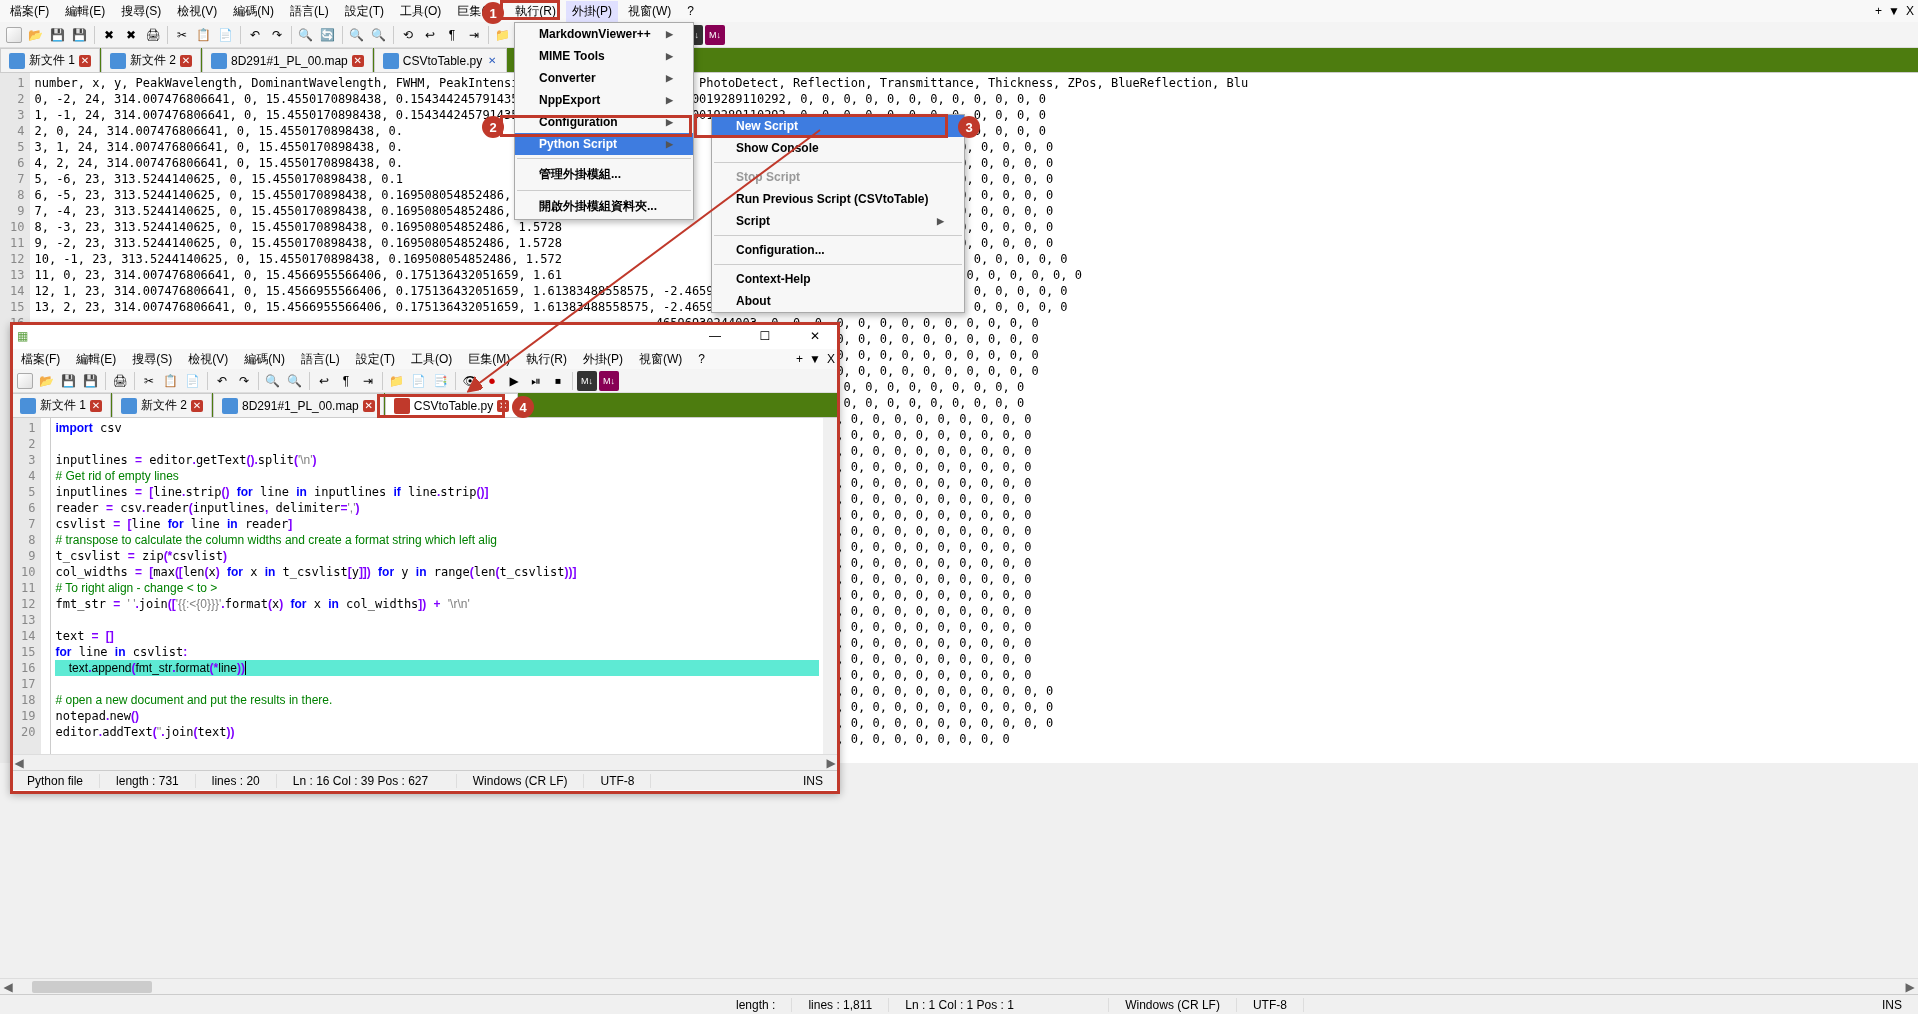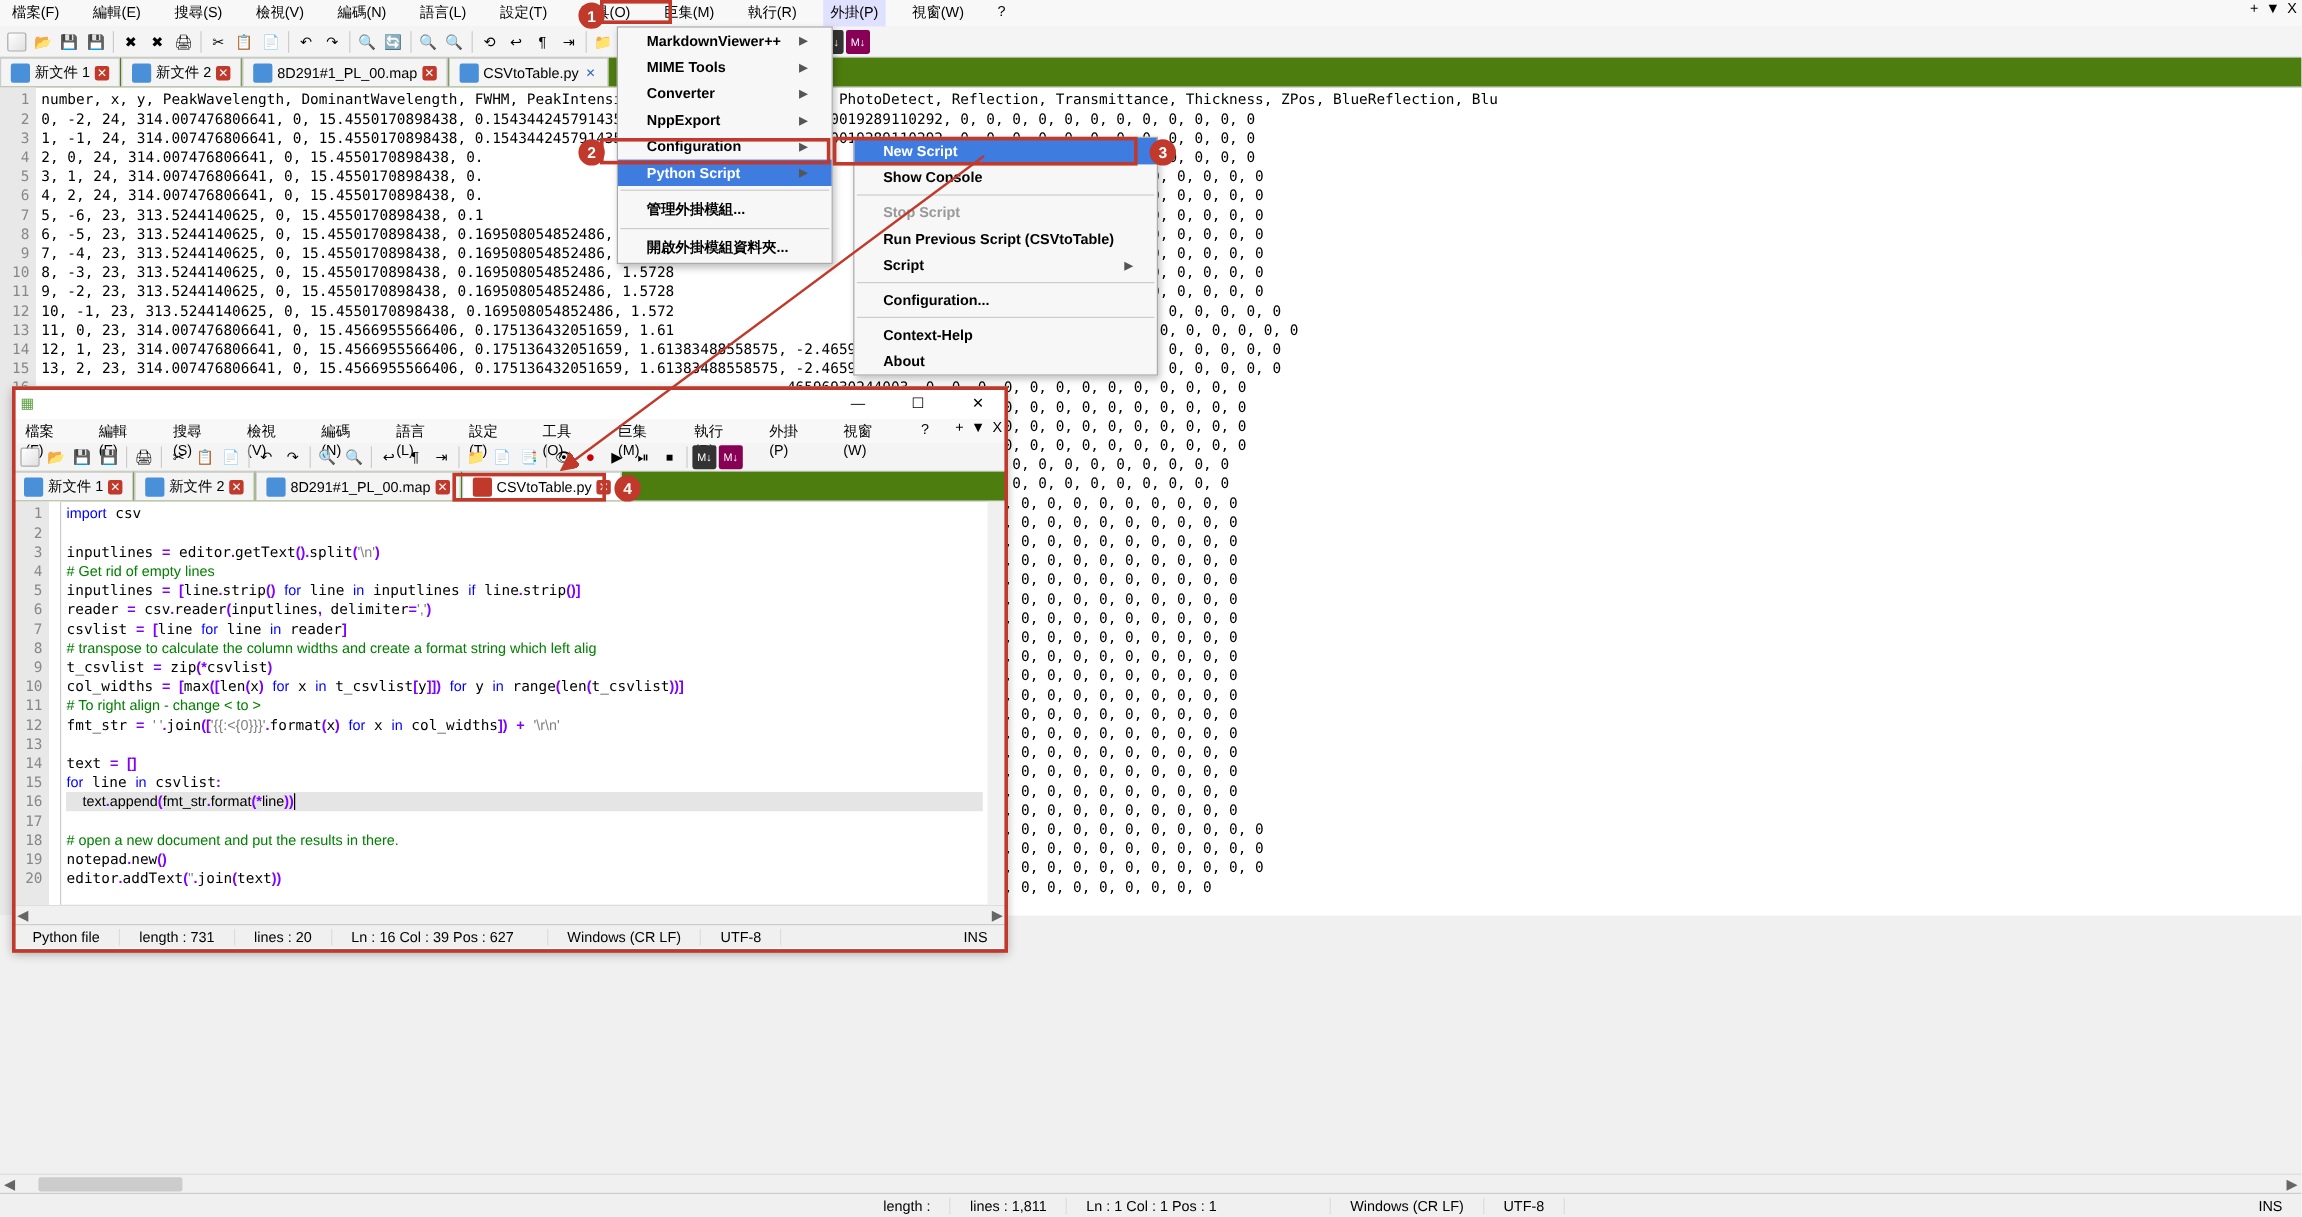--- a/index.html
+++ b/index.html
@@ -1,19 +1,19 @@
 <!DOCTYPE html>
 <html><head>
 <meta charset="utf-8">
 <style>
 * { margin: 0; padding: 0; box-sizing: border-box; font-family: "Segoe UI", Tahoma, sans-serif; font-size: 12px; }
 body { background: #f0f0f0; width: 1918px; height: 1014px; overflow: hidden; position: relative; }
 
 
-.menubar { display: flex; background: #f8f8f8; height: 22px; padding: 0 4px; gap: 16px; }
+.menubar { display: flex; align-items: center; background: #f8f8f8; height: 22px; padding: 0 4px; gap: 4px; }
 .menubar .menu-item { padding: 2px 6px; cursor: pointer; }
 .menubar .right { margin-left: auto; display: flex; gap: 6px; }
 
 
 .toolbar { display: flex; align-items: center; background: #f4f4f4; height: 26px; padding: 2px 4px; gap: 2px; border-bottom: 1px solid #ddd; }
 .toolbar .tb-btn { width: 20px; height: 20px; display: flex; align-items: center; justify-content: center; cursor: pointer; border-radius: 2px; }
 .toolbar .sep { width: 1px; height: 18px; background: #ccc; margin: 0 2px; }
 
 
 .tabbar { display: flex; background: #4d7c0f; border-bottom: 1px solid #ccc; }
@@ -45,26 +45,26 @@
 .subwindow { position: absolute; left: 10px; top: 322px; width: 830px; height: 470px; background: #fff; border: 1px solid #888; box-shadow: 0 3px 8px rgba(0,0,0,.3); z-index: 200; }
 .subwindow .titlebar { display: flex; align-items: center; padding: 4px 6px; background: #fff; font-size: 12px; }
 .subwindow .titlebar .win-btns { margin-left: auto; display: flex; gap: 14px; }
 .subwindow .win-btn { width: 36px; height: 18px; display: flex; align-items: center; justify-content: center; }
 
 
 .statusbar { position: absolute; bottom: 0; left: 0; right: 0; height: 20px; background: #f0f0f0; border-top: 1px solid #ccc; display: flex; align-items: center; font-size: 11px; }
 .statusbar .sb-cell { padding: 0 16px; border-right: 1px solid #ddd; }
 
 
-.kw { color: #0000ff; font-weight: normal; }
+.kw { color: #0000ff; font-weight: bold; }
 .str { color: #808080; }
 .com { color: #008000; }
 .op { color: #8000ff; font-weight: bold; }
 .cursor { border-left: 1px solid #000; }
-.current-line { background: #e5e5e5; display: inline-block; width: 100%; }
+.current-line { background: #5eead4; display: inline-block; width: 100%; }
 
 
 .ico { display: inline-block; width: 16px; height: 16px; }
 .ico-file { background: linear-gradient(135deg,#fff,#e0e0e0); border: 1px solid #aaa; border-radius: 2px; }
 .ico-disk-blue { background: #4a90d9; border-radius: 2px; }
 .ico-disk-red { background: #c0392b; border-radius: 2px; }
 
 .hscroll { height: 16px; background: #f0f0f0; border-top: 1px solid #ddd; display: flex; align-items: center; }
 .hscroll .thumb { height: 12px; background: #ccc; width: 120px; margin-left: 16px; border-radius: 2px; }
 .hscroll .arrow { width: 16px; text-align: center; color: #666; }

